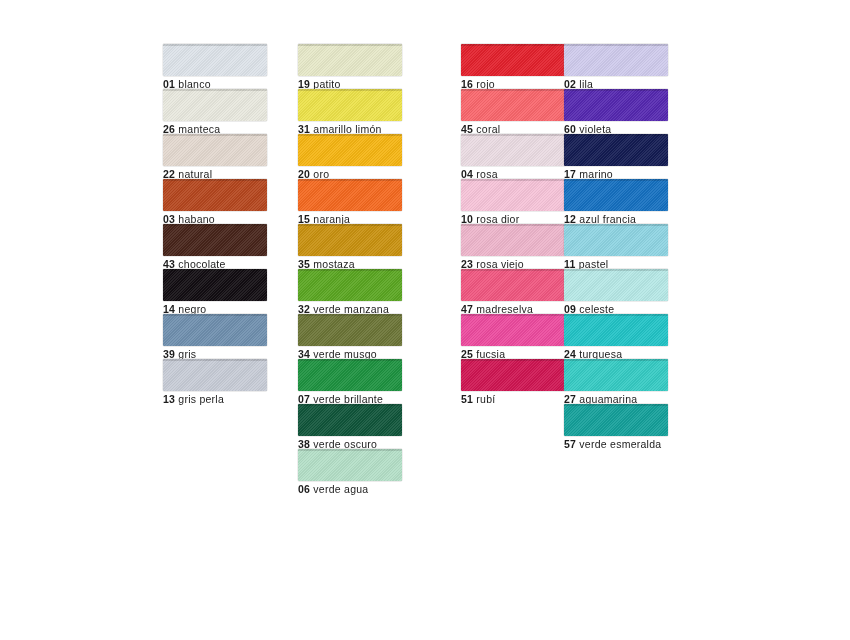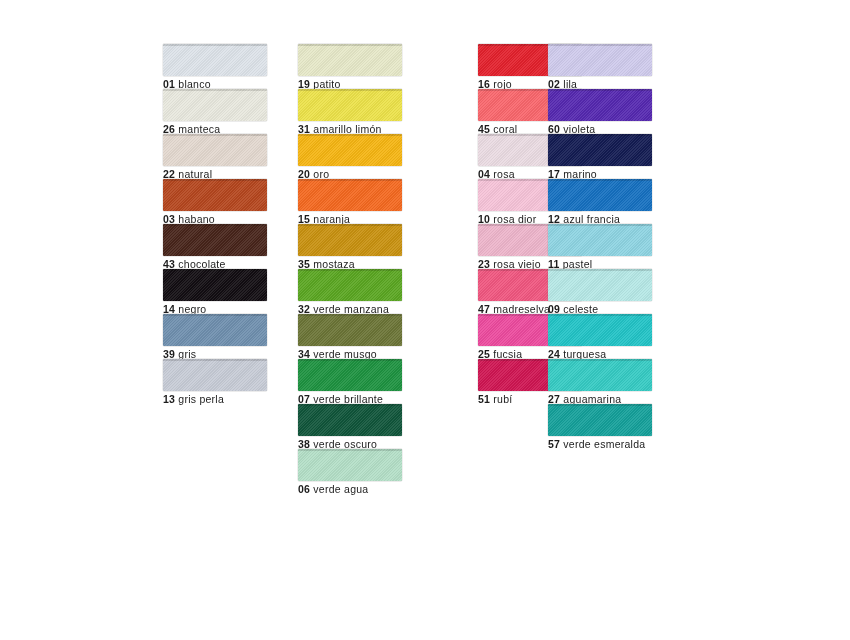--- a/index.html
+++ b/index.html
@@ -155,21 +155,21 @@
       </div>
       <div class="swatch-cell">
         <div class="swatch-chip" style="background: rgb(16, 85, 58);"></div>
         <div class="swatch-label"><span class="swatch-code">38</span> <span class="swatch-name">verde oscuro</span></div>
       </div>
       <div class="swatch-cell">
         <div class="swatch-chip" style="background: rgb(180, 223, 199);"></div>
         <div class="swatch-label"><span class="swatch-code">06</span> <span class="swatch-name">verde agua</span></div>
       </div>
     </div>
-    <div class="swatch-column" style="left: 434px; padding-left: 44px;">
+    <div class="swatch-column" style="left: 417px; padding-left: 44px;">
       <div class="swatch-cell">
         <div class="swatch-chip" style="background: rgb(227, 32, 44);"></div>
         <div class="swatch-label"><span class="swatch-code">16</span> <span class="swatch-name">rojo</span></div>
       </div>
       <div class="swatch-cell">
         <div class="swatch-chip" style="background: rgb(249, 102, 108);"></div>
         <div class="swatch-label"><span class="swatch-code">45</span> <span class="swatch-name">coral</span></div>
       </div>
       <div class="swatch-cell">
         <div class="swatch-chip" style="background: rgb(234, 219, 226);"></div>
@@ -189,21 +189,21 @@
       </div>
       <div class="swatch-cell">
         <div class="swatch-chip" style="background: rgb(236, 74, 158);"></div>
         <div class="swatch-label"><span class="swatch-code">25</span> <span class="swatch-name">fucsia</span></div>
       </div>
       <div class="swatch-cell">
         <div class="swatch-chip" style="background: rgb(207, 21, 82);"></div>
         <div class="swatch-label"><span class="swatch-code">51</span> <span class="swatch-name">rubí</span></div>
       </div>
     </div>
-    <div class="swatch-column" style="left: 548px;">
+    <div class="swatch-column" style="left: 564px;">
       <div class="swatch-cell">
         <div class="swatch-chip" style="background: rgb(207, 203, 236);"></div>
         <div class="swatch-label"><span class="swatch-code">02</span> <span class="swatch-name">lila</span></div>
       </div>
       <div class="swatch-cell">
         <div class="swatch-chip" style="background: rgb(85, 40, 176);"></div>
         <div class="swatch-label"><span class="swatch-code">60</span> <span class="swatch-name">violeta</span></div>
       </div>
       <div class="swatch-cell">
         <div class="swatch-chip" style="background: rgb(19, 27, 82);"></div>

